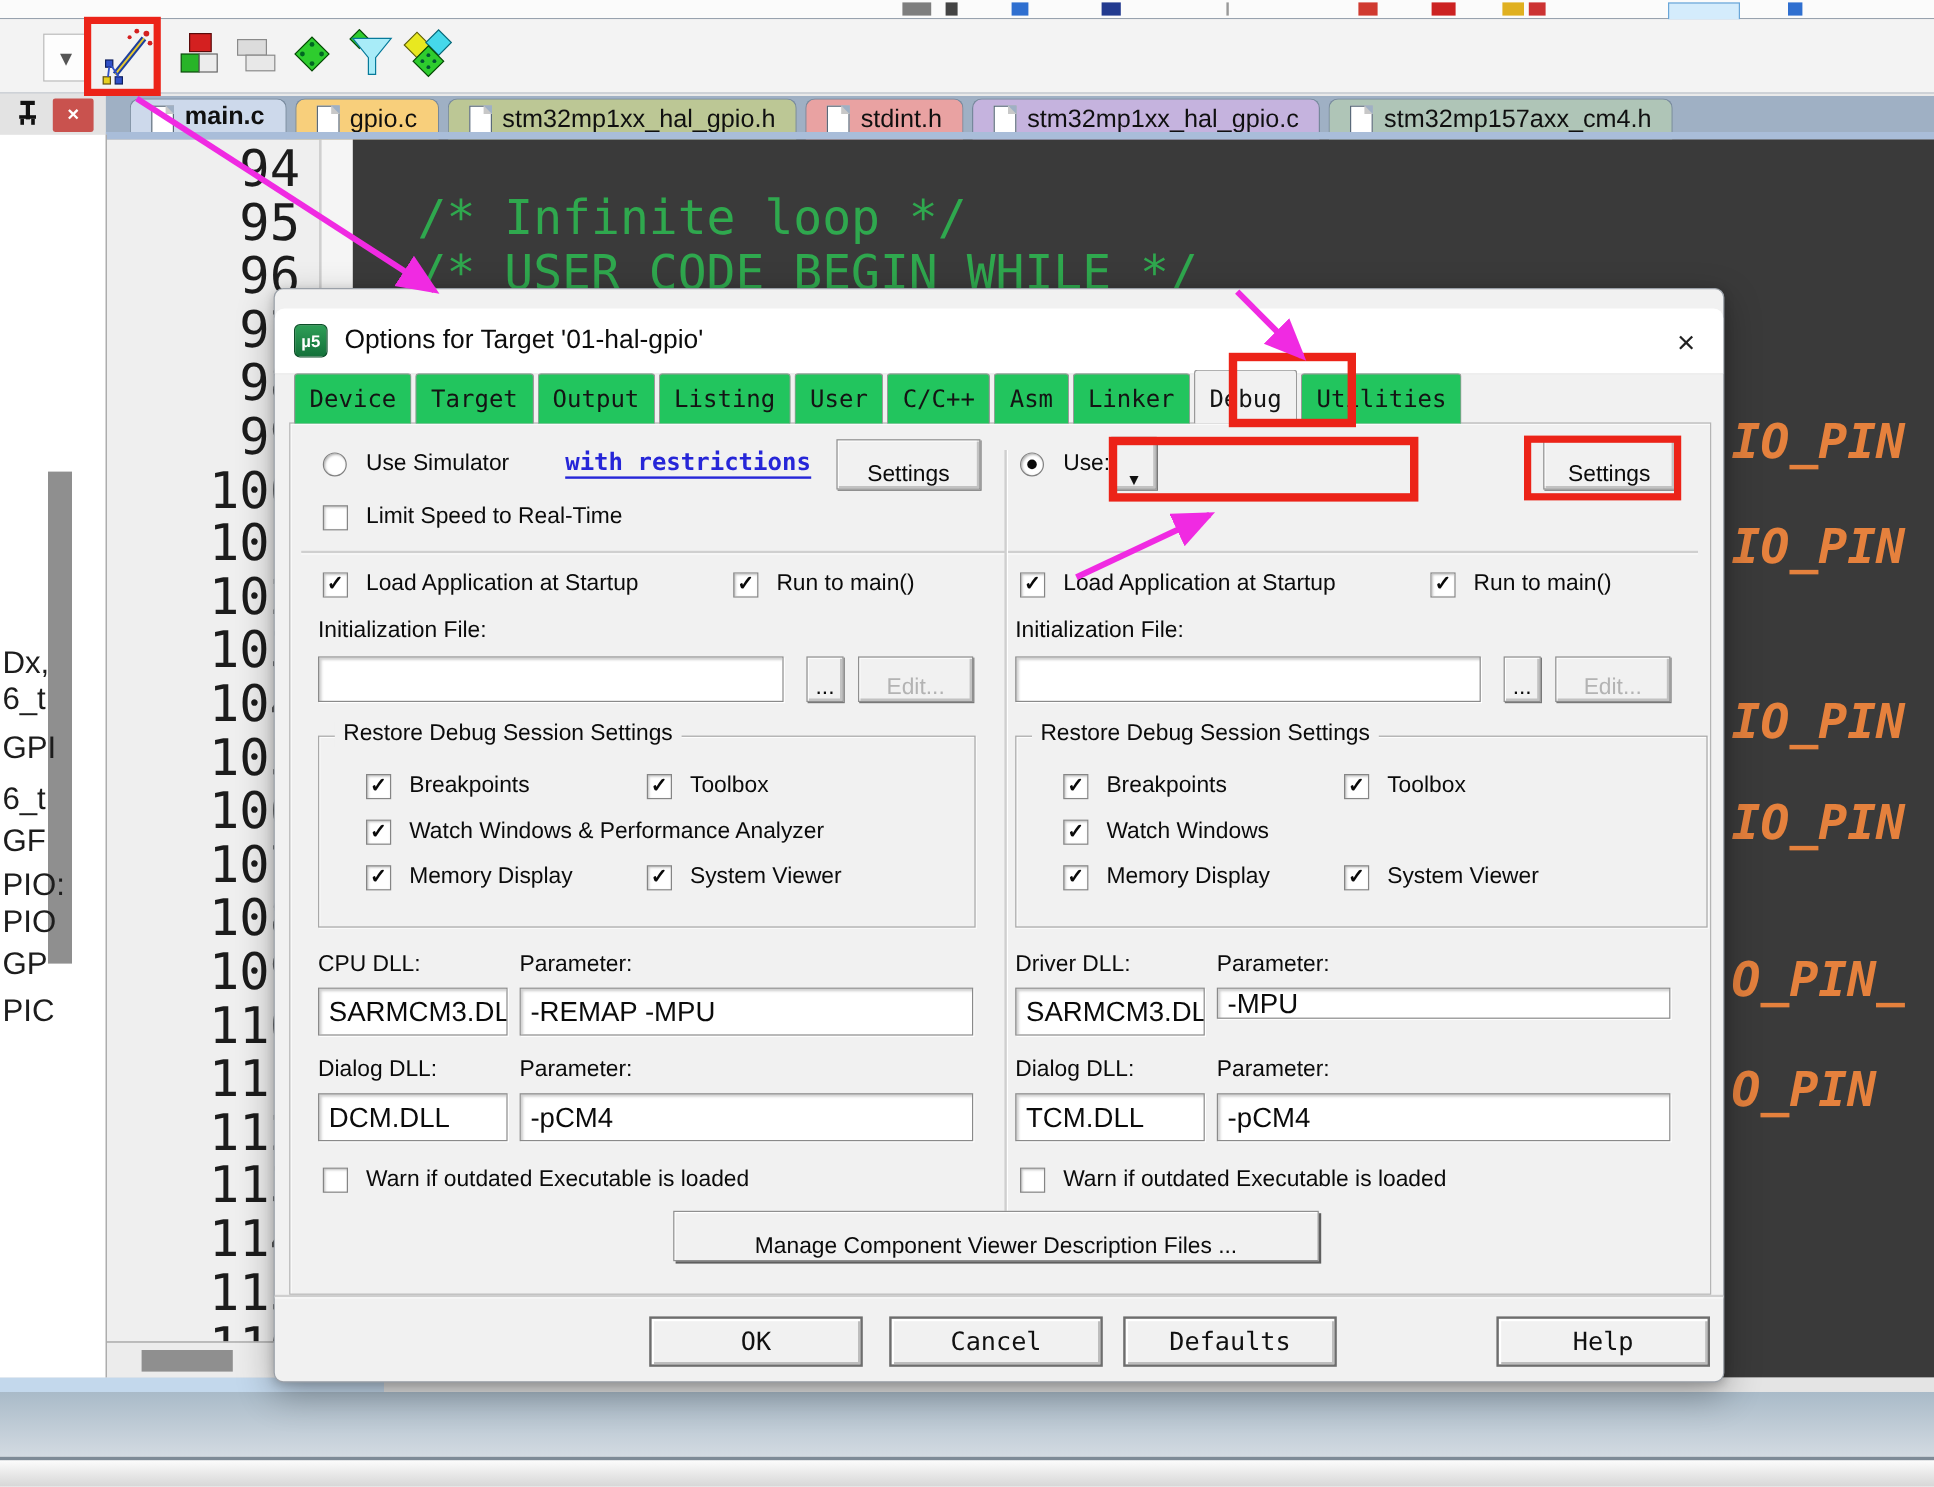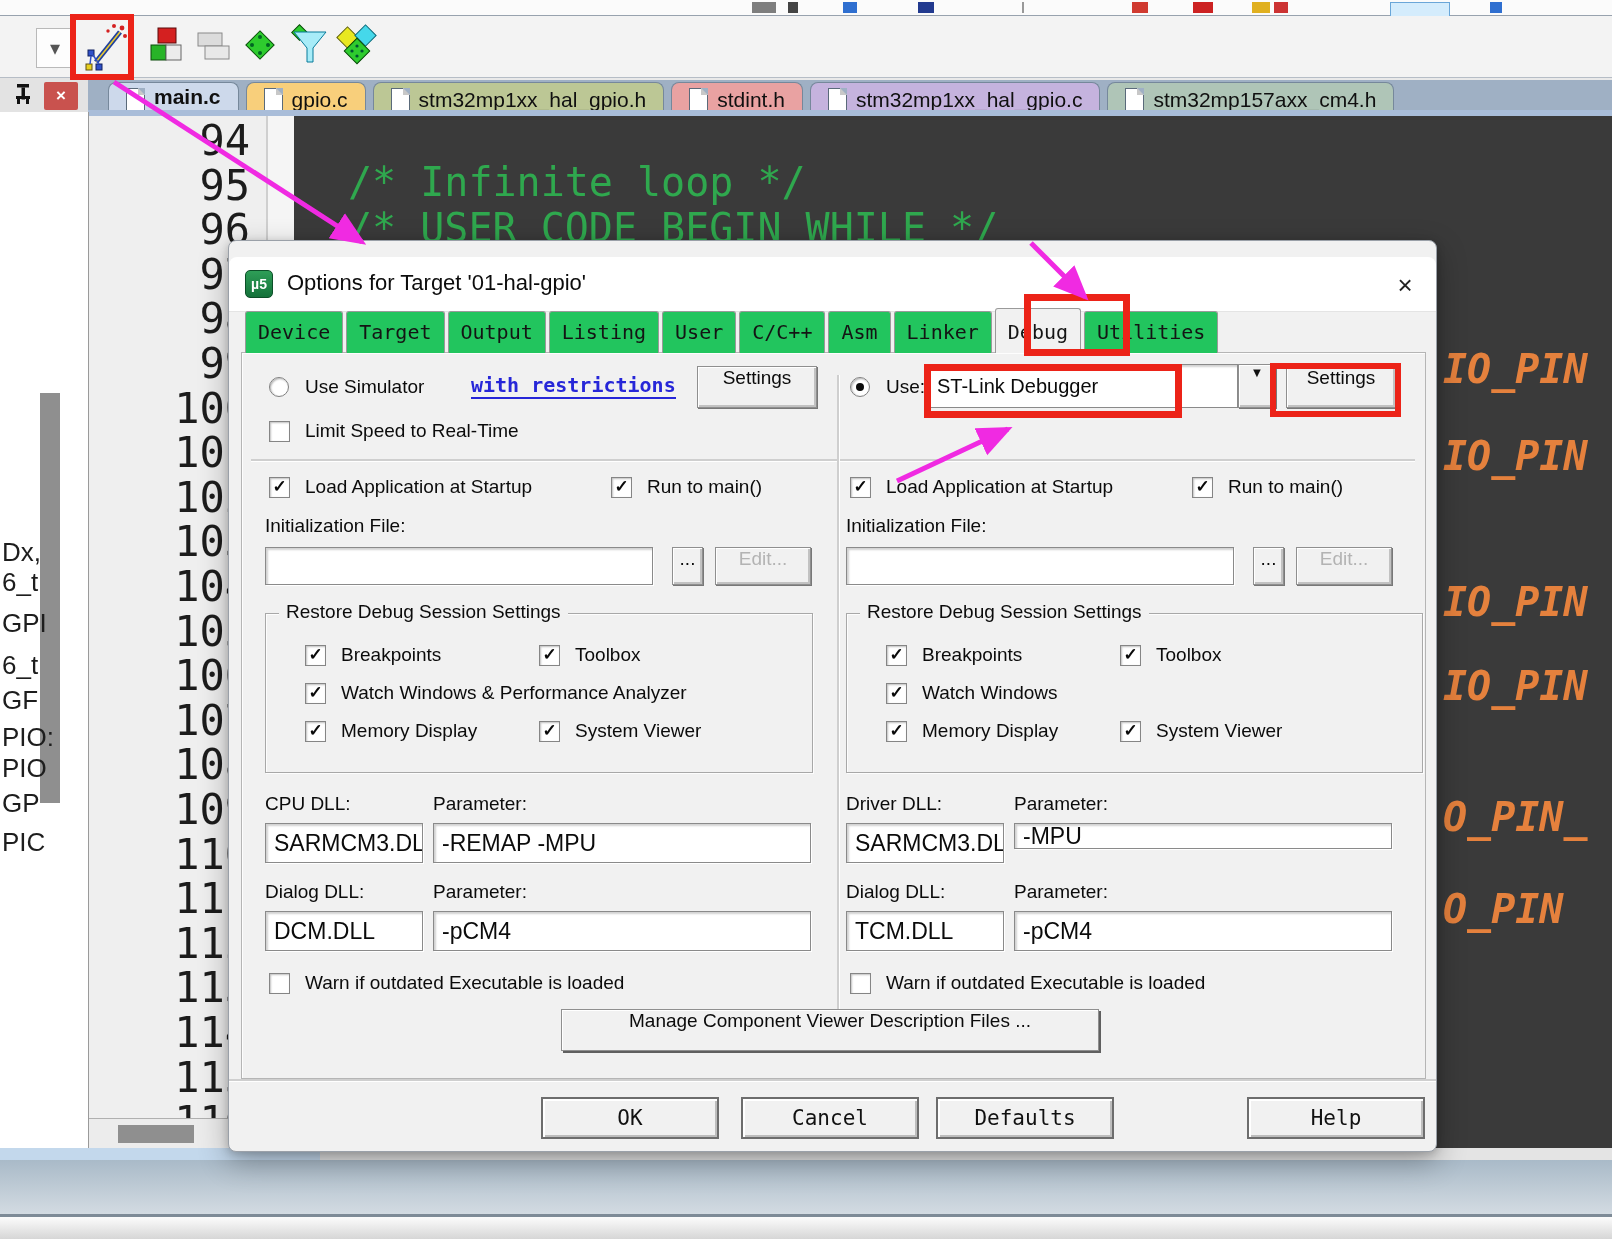--- a/index.html
+++ b/index.html
@@ -53,21 +53,21 @@
   #dlgclose{position:absolute;right:16px;top:13px;width:30px;height:30px;font-size:26px;font-weight:300;color:#222;display:flex;align-items:center;justify-content:center;font-family:var(--sans);}
   #dtabs{position:absolute;left:16px;top:66px;height:46px;display:flex;align-items:flex-end;z-index:2;}
   .dtab{font-family:var(--mono);font-size:20px;color:#141414;background:#22c55e;border:1px solid #9a9a9a;border-bottom:none;border-radius:3px 3px 0 0;padding:8px 12px 9px;margin-right:3px;white-space:nowrap;}
   .dtab.active{background:#f1f1f1;padding-top:11px;position:relative;z-index:3;}
   #tabpanel{position:absolute;left:12px;top:111px;width:1183px;height:725px;border:1px solid #b5b5b5;box-shadow:inset 1px 1px 0 #fdfdfd;background:#f1f1f1;}
   .groove-h{position:absolute;height:2px;background:#cfcfcf;box-shadow:0 1px 0 #fff;}
   .groove-v{position:absolute;width:2px;background:#cfcfcf;box-shadow:1px 0 0 #fff;}
   .panel{position:absolute;width:585px;height:700px;}
   .dlabel{position:absolute;font-size:19px;color:#0b0b0b;white-space:nowrap;font-family:var(--sans);}
   
-  .btn3d{background:#f1f1f1;border:1px solid #8f8f8f;box-shadow:inset 1px 1px 0 #fff,inset -2px -2px 0 #c2c2c2,1px 1px 0 #787878;display:flex;align-items:flex-start;justify-content:center;font-size:19px;color:#0b0b0b;box-sizing:border-box;font-family:var(--sans);}
+  .btn3d{background:#f1f1f1;border:1px solid #8f8f8f;box-shadow:inset 1px 1px 0 #fff,inset -2px -2px 0 #c2c2c2,1px 1px 0 #787878;display:flex;align-items:flex-end;justify-content:center;font-size:19px;color:#0b0b0b;box-sizing:border-box;font-family:var(--sans);}
   .btn3d.disabled{color:#b3b3b3;}
   .btnbig{background:#f1f1f1;border:2px solid #6d6d6d;box-shadow:inset 2px 2px 0 #fff,inset -2px -2px 0 #bdbdbd;display:flex;align-items:center;justify-content:center;font-family:var(--mono);font-size:21px;color:#111;box-sizing:border-box;}
   .input3d{background:#fff;border:1px solid #8a8a8a;box-shadow:inset 2px 2px 2px rgba(0,0,0,.18),1px 1px 0 #fff;box-sizing:border-box;font-size:23px;color:#0b0b0b;display:flex;align-items:center;padding:0 8px;white-space:nowrap;overflow:hidden;font-family:var(--sans);}
   .cb{position:absolute;width:21px;height:21px;background:#fff;border:1px solid #858585;box-shadow:inset 1px 1px 2px rgba(0,0,0,.25);box-sizing:border-box;display:flex;align-items:center;justify-content:center;}
   .cb .mark{font-size:17px;font-weight:900;color:#0a0a0a;line-height:1;transform:translateY(-1px);font-family:var(--sans);}
   .radio{position:absolute;width:20px;height:20px;border-radius:50%;background:#fff;border:1px solid #808080;box-shadow:inset 1px 1px 2px rgba(0,0,0,.3);box-sizing:border-box;}
   .radio.checked::after{content:"";position:absolute;left:5px;top:5px;width:8px;height:8px;border-radius:50%;background:#0b0b0b;}
   .cblabel{position:absolute;font-size:19px;color:#0b0b0b;white-space:nowrap;font-family:var(--sans);}
   .groupbox{position:absolute;border:1px solid #a8a8a8;box-shadow:inset 1px 1px 0 #fdfdfd,1px 1px 0 #fdfdfd;}
   .grouptitle{position:absolute;font-size:19px;color:#0b0b0b;background:#f1f1f1;padding:0 7px;white-space:nowrap;font-family:var(--sans);}
@@ -353,21 +353,20 @@
       <span class="cb" style="left:4px;top:610px;">
           <span class="mark"></span>
         </span>
       <span class="cblabel" style="left:40px;top:609px;">Warn if outdated Executable is loaded</span>
     </div>
 
     <div class="panel" style="left:617px;top:122px;">
       <span class="radio checked" style="left:4px;top:14px;"></span>
       <span class="cblabel" style="left:40px;top:13px;">Use:</span>
       <div class="combo" style="left:80px;top:1px;">
-        <div class="combofield">ST-Link Debugger</div>
         <div class="btn3d combobtn">
             <span>▼</span>
           </div>
       </div>
       <div class="btn3d" style="position:absolute;left:440px;top:3px;width:110px;height:42px;">
           <span>Settings</span>
         </div>
 
       <span class="cb checked" style="left:4px;top:114px;">
           <span class="mark">✓</span>

